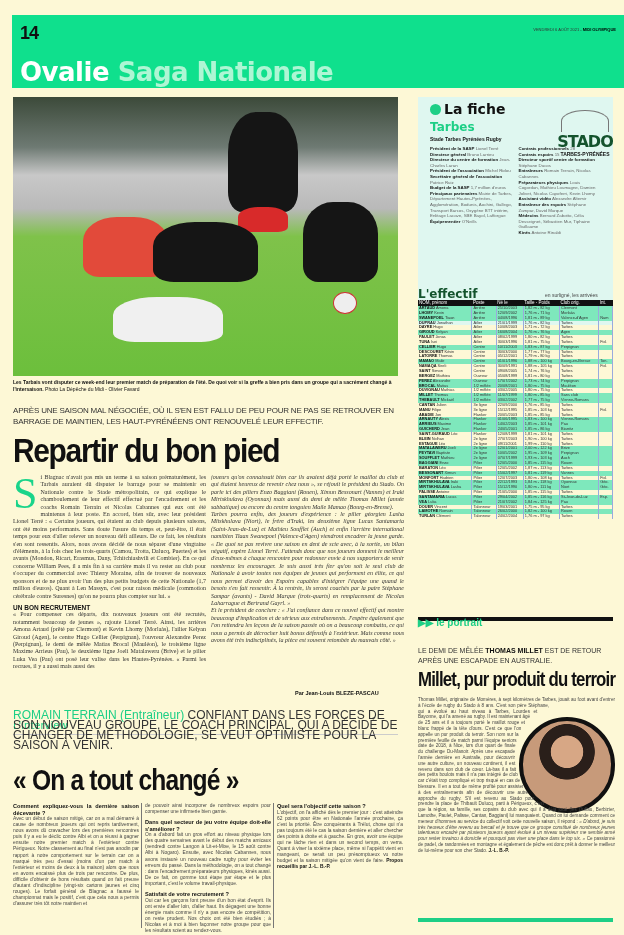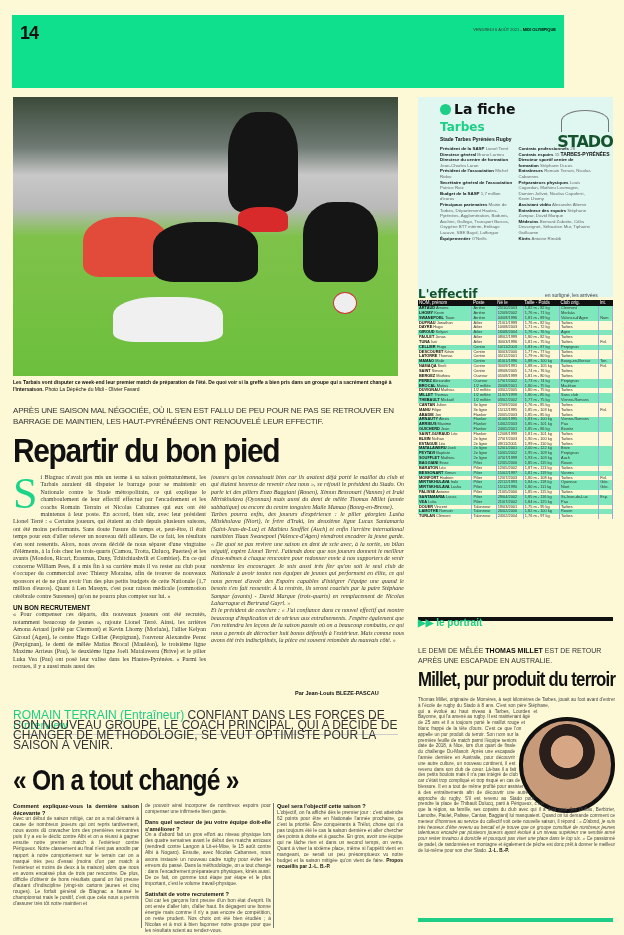--- a/index.html
+++ b/index.html
@@ -1,33 +1,33 @@
 <!DOCTYPE html>
 <html><head>
 <meta charset="utf-8">
 <style>
 *{box-sizing:border-box;margin:0;padding:0}
 body{width:624px;height:935px;background:#fdf8d6;font-family:"Liberation Sans",sans-serif;color:#222;position:relative;overflow:hidden}
-.banner{position:absolute;left:12px;top:15px;width:552px;height:73px;background:#0fe08d}
+.banner{position:absolute;left:12px;top:15px;width:612px;height:73px;background:#0fe08d}
 .pagenum{position:absolute;left:8px;top:8px;font-weight:bold;font-size:18px;color:#111;font-family:"Liberation Sans",sans-serif;letter-spacing:-1px}
 .dateline{position:absolute;right:8px;top:12px;font-size:4px;color:#333}
 .dateline b{color:#000}
 .section-title{position:absolute;left:8px;top:42px;font-size:26px;font-weight:bold;font-family:"DejaVu Sans",sans-serif;color:#fff;letter-spacing:-0.5px}
 .section-title .sub{color:#aef6d4}
 .photo{position:absolute;left:13px;top:97px;width:385px;height:279px;background:linear-gradient(180deg,#3c4a3a 0%,#6e7a73 18%,#c8c8c8 28%,#b9b9b9 40%,#7fc24a 50%,#6cbf3c 100%);overflow:hidden}
 .photo .p{position:absolute;border-radius:40% 40% 20% 20%}
 .caption{position:absolute;left:13px;top:379px;width:390px;font-size:5px;line-height:7px;color:#111}
 .caption b{font-weight:bold}
 .deck{position:absolute;left:13px;top:405px;width:395px;font-size:8px;line-height:11px;color:#333;letter-spacing:-0.2px}
 .headline{position:absolute;left:13px;top:431px;font-family:"Liberation Sans",sans-serif;font-weight:bold;font-size:34px;color:#111;letter-spacing:-1.5px;transform:scaleX(0.88);transform-origin:left}
 .col{position:absolute;font-family:"Liberation Serif",serif;font-size:6px;line-height:7.4px;color:#333;text-align:justify}
 .dropcap{float:left;font-size:44px;line-height:40px;color:#1ad48a;font-family:"Liberation Serif",serif;margin-right:3px}
 .subhead{font-family:"Liberation Sans",sans-serif;font-weight:bold;font-size:6.5px;color:#111;margin-top:4px}
 .byline{position:absolute;left:295px;top:690px;font-size:5.5px;font-weight:bold;color:#111}
-.fiche{position:absolute;left:418px;top:97px;width:195px;height:200px;background:#dff7f0;padding:4px 22px}
+.fiche{position:absolute;left:418px;top:97px;width:195px;height:228px;background:#dff7f0;padding:4px 12px}
 .fiche-title{font-family:"DejaVu Sans",sans-serif;font-weight:bold;font-size:14px;color:#111}
 .fiche-title .dot{display:inline-block;width:11px;height:11px;border-radius:50%;background:#1dcf86;vertical-align:-1px;margin-right:3px}
 .fiche-team{font-family:"DejaVu Sans",sans-serif;font-weight:bold;font-size:12px;color:#1dcf86;margin-top:3px}
 .fiche-sub{font-size:5px;font-weight:bold;color:#111;margin-top:2px}
 .fiche-cols{display:flex;gap:6px;margin-top:4px}
 .fiche-col{flex:1;font-size:4.4px;line-height:5.6px;color:#666}
 .fiche-col b{color:#111}
 .stado{position:absolute;left:555px;top:110px;width:60px;text-align:center}
 .stado .logo{font-family:"DejaVu Sans",sans-serif;font-weight:bold;font-size:16px;color:#14532d;letter-spacing:-1px}
 .stado .tp{font-size:5px;font-weight:bold;color:#111}
@@ -59,20 +59,21 @@
 .icol .q:first-child{margin-top:0}
 .icol b{color:#111}
 .vrule{position:absolute;width:0.6px;background:#777}
 </style>
 </head>
 <body>
 
 <div class="banner">
   <div class="pagenum">14</div>
   <div class="dateline"><span>VENDREDI 6 AOÛT 2021 -</span> <b>MIDI OLYMPIQUE</b></div>
+  <div class="section-title"><span>Ovalie</span> <span class="sub">Saga Nationale</span></div>
 </div>
 
 <div class="photo" title="Rugby training photo: players in black and red jerseys at practice">
   <div class="p" style="left:215px;top:15px;width:70px;height:100px;background:#151515"></div>
   <div class="p" style="left:225px;top:110px;width:50px;height:25px;background:#d82a2a"></div>
   <div class="p" style="left:70px;top:120px;width:85px;height:60px;background:#e24a3a"></div>
   <div class="p" style="left:140px;top:125px;width:105px;height:60px;background:#151515"></div>
   <div class="p" style="left:100px;top:200px;width:110px;height:45px;background:#f0f0f0"></div>
   <div class="p" style="left:290px;top:105px;width:75px;height:80px;background:#151515"></div>
   <div style="position:absolute;left:320px;top:195px;width:24px;height:22px;border-radius:50%;background:#eee;border:1px solid #c33"></div>

